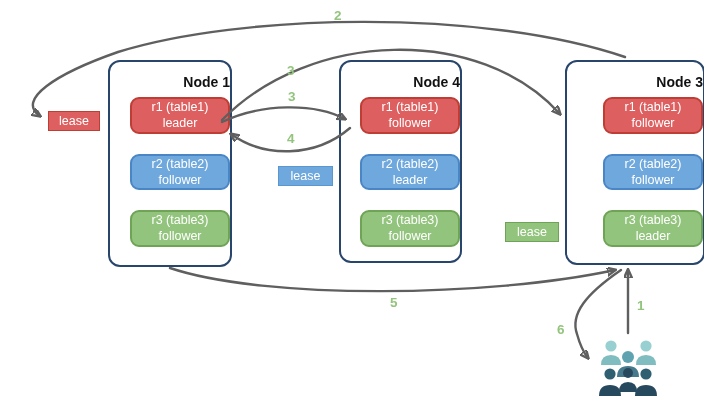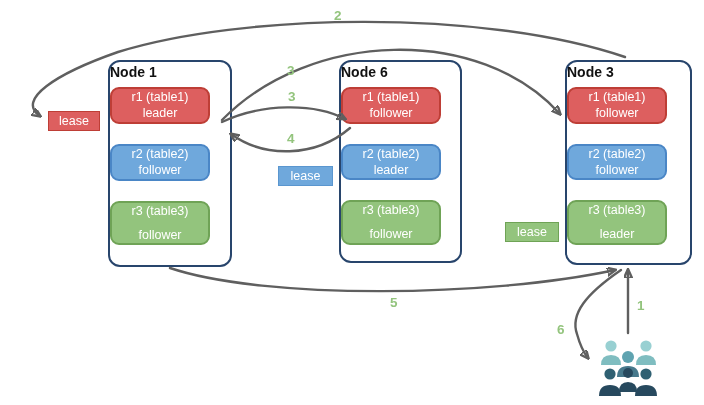--- a/index.html
+++ b/index.html
@@ -10,33 +10,33 @@
     --arrow:#5F5F5F;
     --step-label:#93C47D;
   }
   *{margin:0;padding:0;box-sizing:border-box;}
   html,body{background:#ffffff;}
   body{font-family:"Liberation Sans","DejaVu Sans",sans-serif;}
   .canvas{position:relative;width:704px;height:405px;background:#ffffff;overflow:hidden;}
 
   
   .node{position:absolute;background:#ffffff;border:2px solid var(--node-border);
-        border-radius:12px;display:flex;flex-direction:column;align-items:flex-start;
-        padding-top:0;z-index:2;}
+        border-radius:12px;display:flex;flex-direction:column;align-items:flex-end;
+        padding-top:10px;z-index:2;}
   .node1{left:108px;top:60px;width:124px;height:207px;}
   .node2{left:339px;top:60px;width:123px;height:203px;}
-  .node3{left:565px;top:60px;width:127px;height:205px;}
+  .node3{left:565px;top:60px;width:140px;height:205px;}
   .node-title{font-size:14px;font-weight:bold;color:#111;height:21px;line-height:21px;margin-bottom:4px;}
 
   .replica{width:100px;height:48px;border-radius:9px;color:#fff;font-size:12.5px;
            display:flex;flex-direction:column;align-items:center;justify-content:center;
            line-height:1.3;margin-bottom:20px;text-align:center;}
   .replica.red{background:var(--red-fill);border:2px solid var(--red-border);}
   .replica.blue{background:var(--blue-fill);border:2px solid var(--blue-border);}
-  .replica.green{background:var(--green-fill);border:2px solid var(--green-border);gap:8px;}
+  .replica.green{background:var(--green-fill);border:2px solid var(--green-border);}
 
   
   .lease{position:absolute;height:20px;line-height:18px;border-radius:0;color:#fff;
          font-size:12.5px;text-align:center;z-index:2;}
   .lease.red{background:var(--red-fill);border:1.5px solid var(--red-border);left:48px;top:111px;width:52px;}
   .lease.blue{background:var(--blue-fill);border:1.5px solid #5A96CF;left:278px;top:166px;width:55px;}
   .lease.green{background:var(--green-fill);border:1.5px solid var(--green-border);left:505px;top:222px;width:54px;}
 
   
   .step{position:absolute;font-size:13.5px;font-weight:bold;color:var(--step-label);z-index:4;}
@@ -84,21 +84,21 @@
       <span>r2 (table2)</span>
       <span>follower</span>
     </div>
     <div class="replica green">
       <span>r3 (table3)</span>
       <span>follower</span>
     </div>
   </div>
 
   <div class="node node2">
-    <div class="node-title">Node 6</div>
+    <div class="node-title">Node 4</div>
     <div class="replica red">
       <span>r1 (table1)</span>
       <span>follower</span>
     </div>
     <div class="replica blue">
       <span>r2 (table2)</span>
       <span>leader</span>
     </div>
     <div class="replica green">
       <span>r3 (table3)</span>

